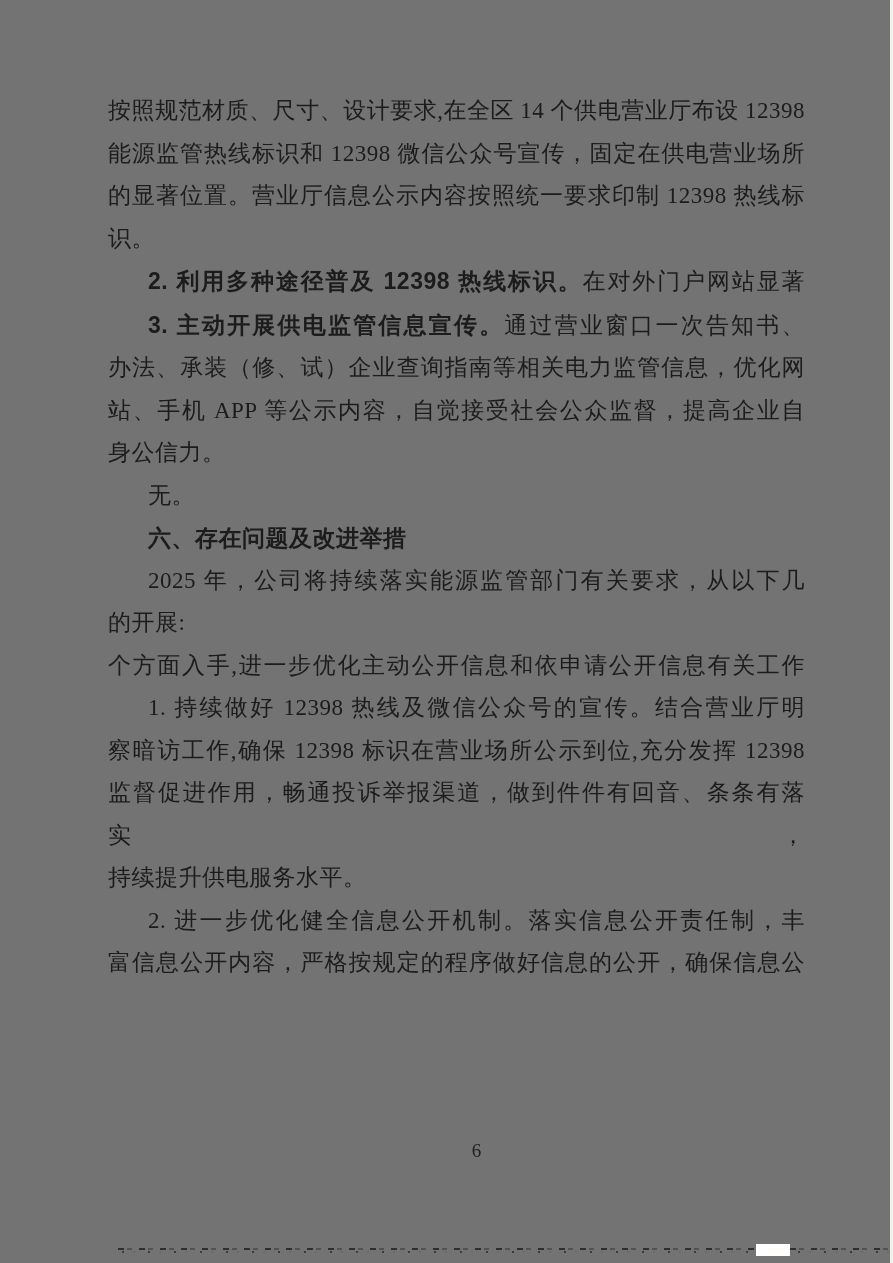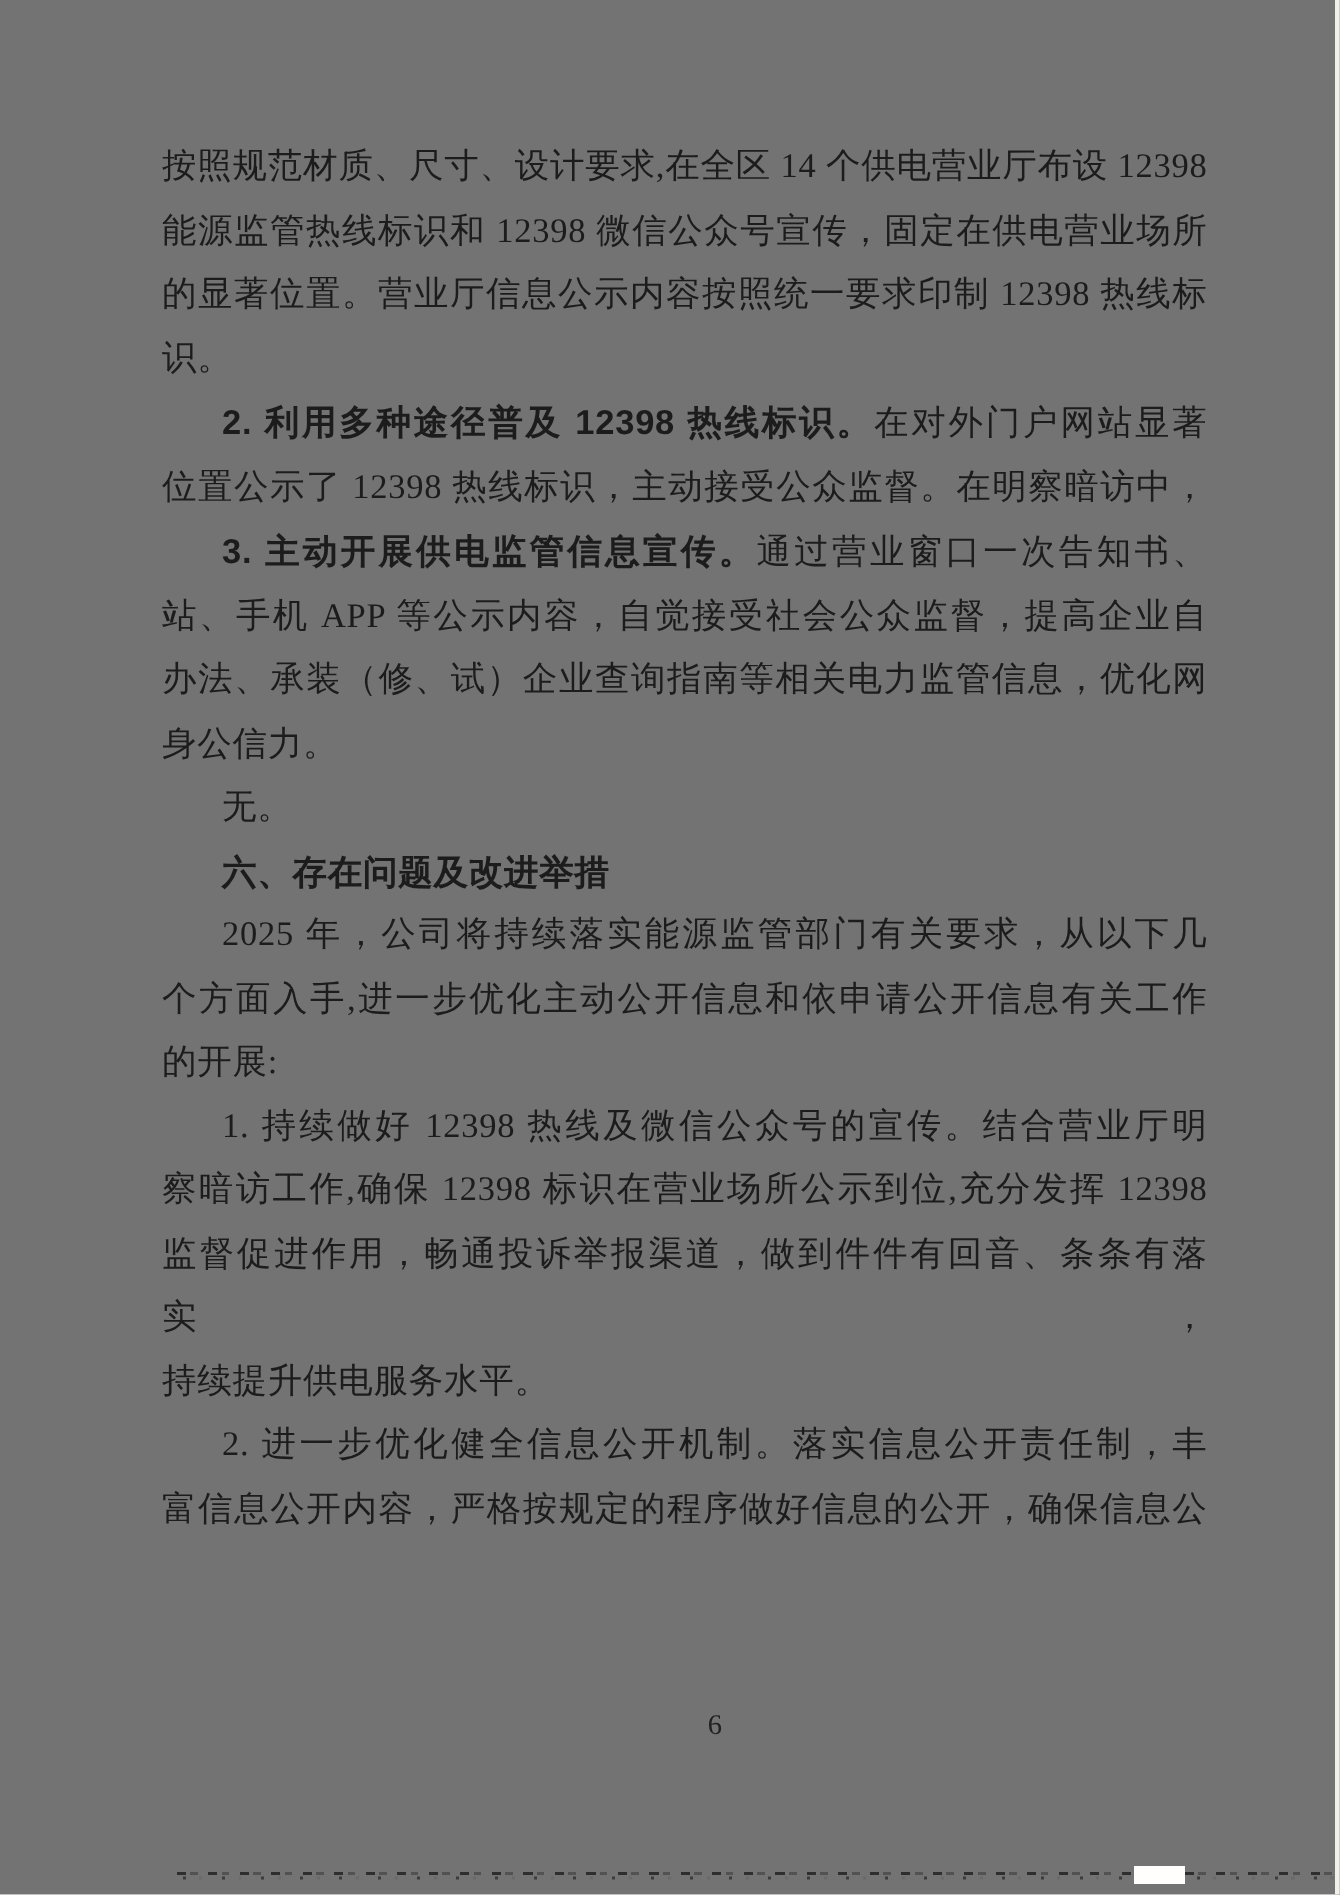--- a/index.html
+++ b/index.html
@@ -85,30 +85,29 @@
 </head>
 <body>
 
 <div class="page">
   <div class="doc">
       <div class="line fill"><span class="seg">按照规范材质、尺寸、设计要求,在全区 14 个供电营业厅布设 12398</span></div>
       <div class="line fill"><span class="seg">能源监管热线标识和 12398 微信公众号宣传，固定在供电营业场所</span></div>
       <div class="line fill"><span class="seg">的显著位置。营业厅信息公示内容按照统一要求印制 12398 热线标</span></div>
       <div class="line"><span class="seg">识。</span></div>
       <div class="line indent fill"><span class="seg bold">2. 利用多种途径普及 12398 热线标识。</span><span class="seg">在对外门户网站显著</span></div>
-      <div class="line fill"><span class="seg">位置公示了 12398 热线标识，主动接受公众监督。在明察暗访中，</span></div>
       <div class="line indent fill"><span class="seg bold">3. 主动开展供电监管信息宣传。</span><span class="seg">通过营业窗口一次告知书、</span></div>
+      <div class="line fill"><span class="seg">办法、承装（修、试）企业查询指南等相关电力监管信息，优化网</span></div>
       <div class="line fill"><span class="seg">站、手机 APP 等公示内容，自觉接受社会公众监督，提高企业自</span></div>
-      <div class="line fill"><span class="seg">办法、承装（修、试）企业查询指南等相关电力监管信息，优化网</span></div>
       <div class="line"><span class="seg">身公信力。</span></div>
       <div class="line indent"><span class="seg">无。</span></div>
       <div class="line indent heading"><span class="seg bold">六、存在问题及改进举措</span></div>
       <div class="line indent fill"><span class="seg">2025 年，公司将持续落实能源监管部门有关要求，从以下几</span></div>
+      <div class="line"><span class="seg">的开展:</span></div>
       <div class="line fill"><span class="seg">个方面入手,进一步优化主动公开信息和依申请公开信息有关工作</span></div>
-      <div class="line"><span class="seg">的开展:</span></div>
       <div class="line indent fill"><span class="seg">1. 持续做好 12398 热线及微信公众号的宣传。结合营业厅明</span></div>
       <div class="line fill"><span class="seg">察暗访工作,确保 12398 标识在营业场所公示到位,充分发挥 12398</span></div>
       <div class="line fill"><span class="seg">监督促进作用，畅通投诉举报渠道，做到件件有回音、条条有落实，</span></div>
       <div class="line"><span class="seg">持续提升供电服务水平。</span></div>
       <div class="line indent fill"><span class="seg">2. 进一步优化健全信息公开机制。落实信息公开责任制，丰</span></div>
       <div class="line fill"><span class="seg">富信息公开内容，严格按规定的程序做好信息的公开，确保信息公</span></div>
     </div>
   <div class="page-number">6</div>
   <div class="scan-noise"></div>
   <div class="scan-noise-gap"></div>

